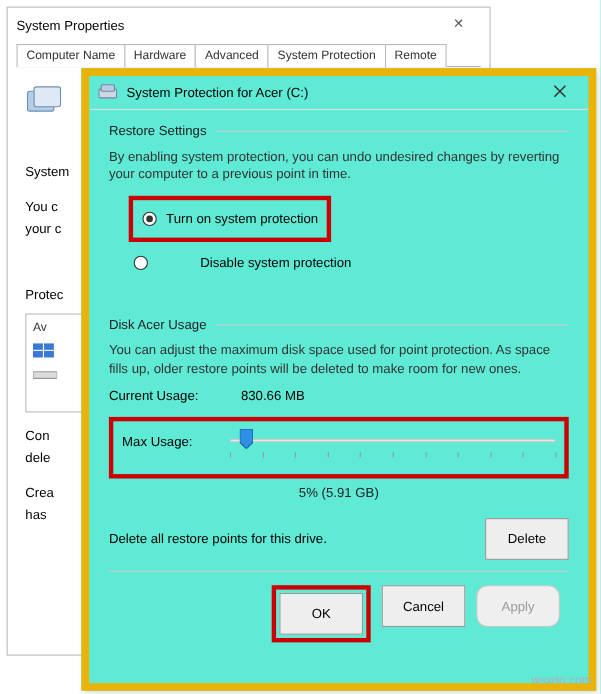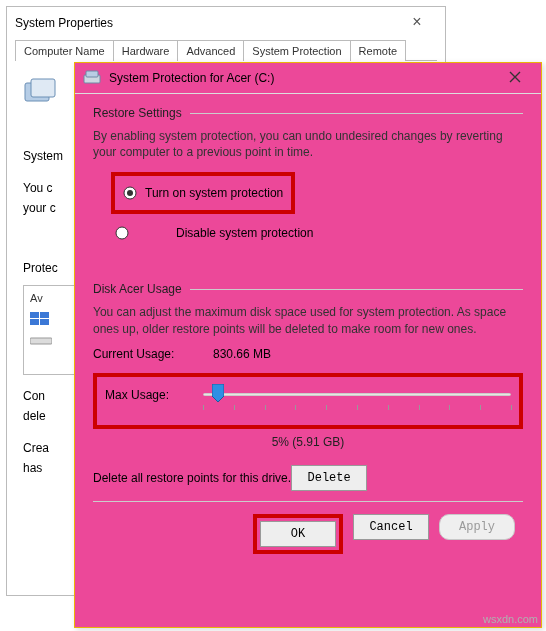--- a/index.html
+++ b/index.html
@@ -71,22 +71,22 @@
     background: #fff;
   }
   .drive-header { font-size: 11px; color: #333; margin-bottom: 4px; }
 
   
   .protdlg {
     position: absolute;
     left: 74px; top: 62px;
     width: 468px;
     height: 566px;
-    border: 1px solid #eab308;
-    background: #ec4899;
+    border: 7px solid #eab308;
+    background: #5eead4;
     box-shadow: 2px 2px 6px rgba(0,0,0,0.15);
   }
   .protdlg-titlebar {
     display: flex;
     align-items: center;
     padding: 6px 8px;
     border-bottom: 1px solid #ddd;
   }
   .protdlg-titlebar .drive-icon {
     width: 18px; height: 18px; margin-right: 8px;
@@ -179,28 +179,29 @@
     width: 1px; height: 5px; background: #999;
   }
   .slider-caption {
     text-align: center;
     margin-top: 6px;
     color: #222;
   }
   .delete-row {
     display: flex;
     align-items: center;
+    justify-content: space-between;
     margin: 16px 0 10px 0;
   }
   .btn {
     min-width: 76px;
-    height: 26px;
+    height: 38px;
     border: 1px solid #999;
     background: #eee;
-    font-family: Liberation Mono, monospace;
+    font-family: Liberation Sans, sans-serif;
     font-size: 12px;
     padding: 0 12px;
     cursor: pointer;
   }
   .btn.disabled { color: #9a9a9a; background: #efefef; border-color: #c8c8c8; cursor: default; border-radius: 10px; }
   .hr { border: none; border-top: 1px solid #ccc; margin: 8px 0 12px 0; }
   .dlg-buttons {
     display: flex;
     justify-content: flex-end;
     gap: 10px;
@@ -305,21 +306,21 @@
       </svg>
       <span>Disable system protection</span>
     </label>
 
     <div class="section-gap"></div>
 
     <div class="section-label">
       <span>Disk Acer Usage</span>
       <span class="line"></span>
     </div>
-    <div class="desc-text">You can adjust the maximum disk space used for system protection. As space ones up, older restore points will be deleted to make room for new ones.</div>
+    <div class="desc-text">You can adjust the maximum disk space used for point protection. As space fills up, older restore points will be deleted to make room for new ones.</div>
 
     <div class="usage-row">
       <div class="label">Current Usage:</div>
       <div class="value">830.66 MB</div>
     </div>
 
     <div class="slider-hl">
       <div class="slider-row">
         <div class="slider-label">Max Usage:</div>
         <div class="slider-track-wrap">

